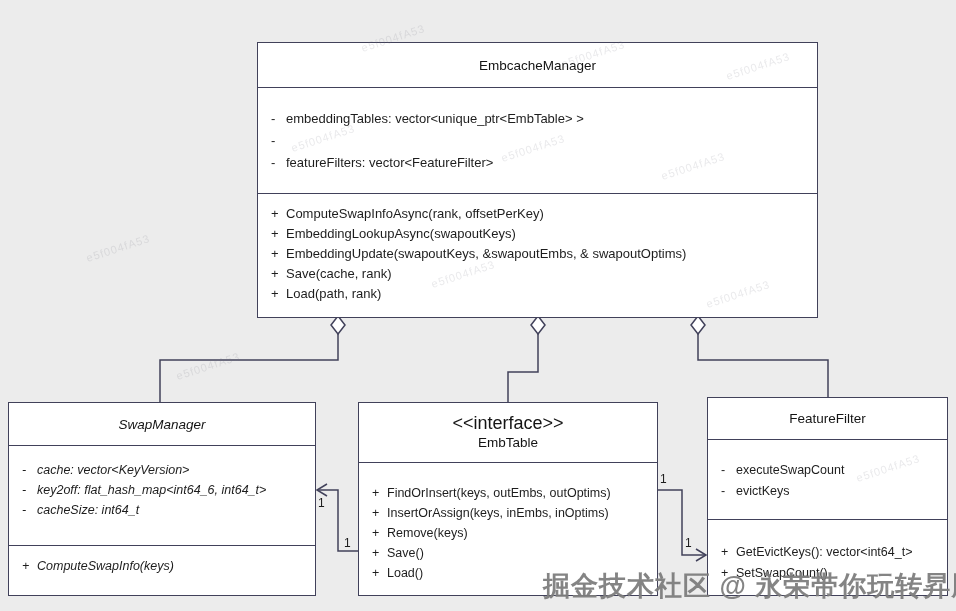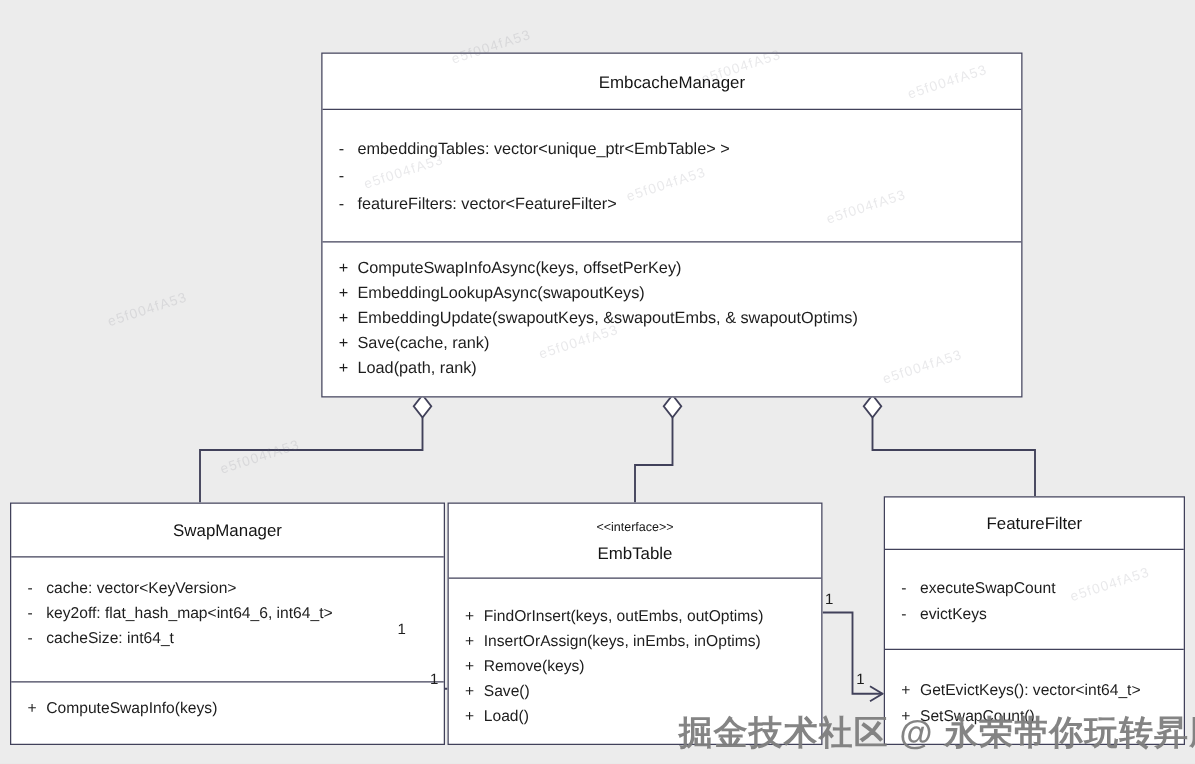--- a/index.html
+++ b/index.html
@@ -9,32 +9,32 @@
 
   .connectors { position:absolute; left:0; top:0; z-index:1; }
 
   .uml-class { position:absolute; background:#ffffff; border:1.5px solid #41415a; color:#1d1d1d; z-index:2; }
   .title-compartment { display:flex; flex-direction:column; align-items:center; justify-content:center;
                        border-bottom:1.5px solid #41415a; font-size:13.5px; color:#141414; }
   .compartment { border-bottom:1.5px solid #41415a; }
   .compartment.last { border-bottom:none; }
   .member { display:flex; align-items:center; font-size:12.5px; white-space:nowrap; }
   .member .vis { width:28px; padding-left:13px; flex:0 0 auto; }
-  .stereotype { font-size:10px; }
+  .stereotype { font-size:18px; }
 
   
   #cls-manager { left:257px; top:42px; width:561px; height:276px; }
   #cls-manager .title-compartment { height:45px; }
   #cls-manager .attrs { height:106px; padding-top:19px; }
   #cls-manager .attrs .member { height:22px; font-size:13px; }
   #cls-manager .methods { padding-top:9px; }
   #cls-manager .methods .member { height:20px; font-size:13px; }
 
   
-  #cls-swap { left:8px; top:402px; width:348px; height:194px; }
+  #cls-swap { left:8px; top:402px; width:308px; height:194px;font-style:italic; }
   #cls-swap .title-compartment { height:43px; }
   #cls-swap .attrs { height:100px; padding-top:14px; }
   #cls-swap .attrs .member { height:20px; }
   #cls-swap .methods { padding-top:10px; }
   #cls-swap .methods .member { height:20px; }
 
   
   #cls-embtable { left:358px; top:402px; width:300px; height:194px; }
   #cls-embtable .title-compartment { height:60px; line-height:20px; }
   #cls-embtable .methods { padding-top:20px; }
@@ -94,21 +94,21 @@
         <span class="vis">-</span>
       </div>
       <div class="member">
         <span class="vis">-</span>
         <span>featureFilters: vector&lt;FeatureFilter&gt;</span>
       </div>
     </div>
     <div class="compartment last methods">
       <div class="member">
         <span class="vis">+</span>
-        <span>ComputeSwapInfoAsync(keys, offsetPerKey)</span>
+        <span>ComputeSwapInfoAsync(rank, offsetPerKey)</span>
       </div>
       <div class="member">
         <span class="vis">+</span>
         <span>EmbeddingLookupAsync(swapoutKeys)</span>
       </div>
       <div class="member">
         <span class="vis">+</span>
         <span>EmbeddingUpdate(swapoutKeys, &amp;swapoutEmbs, &amp; swapoutOptims)</span>
       </div>
       <div class="member">

